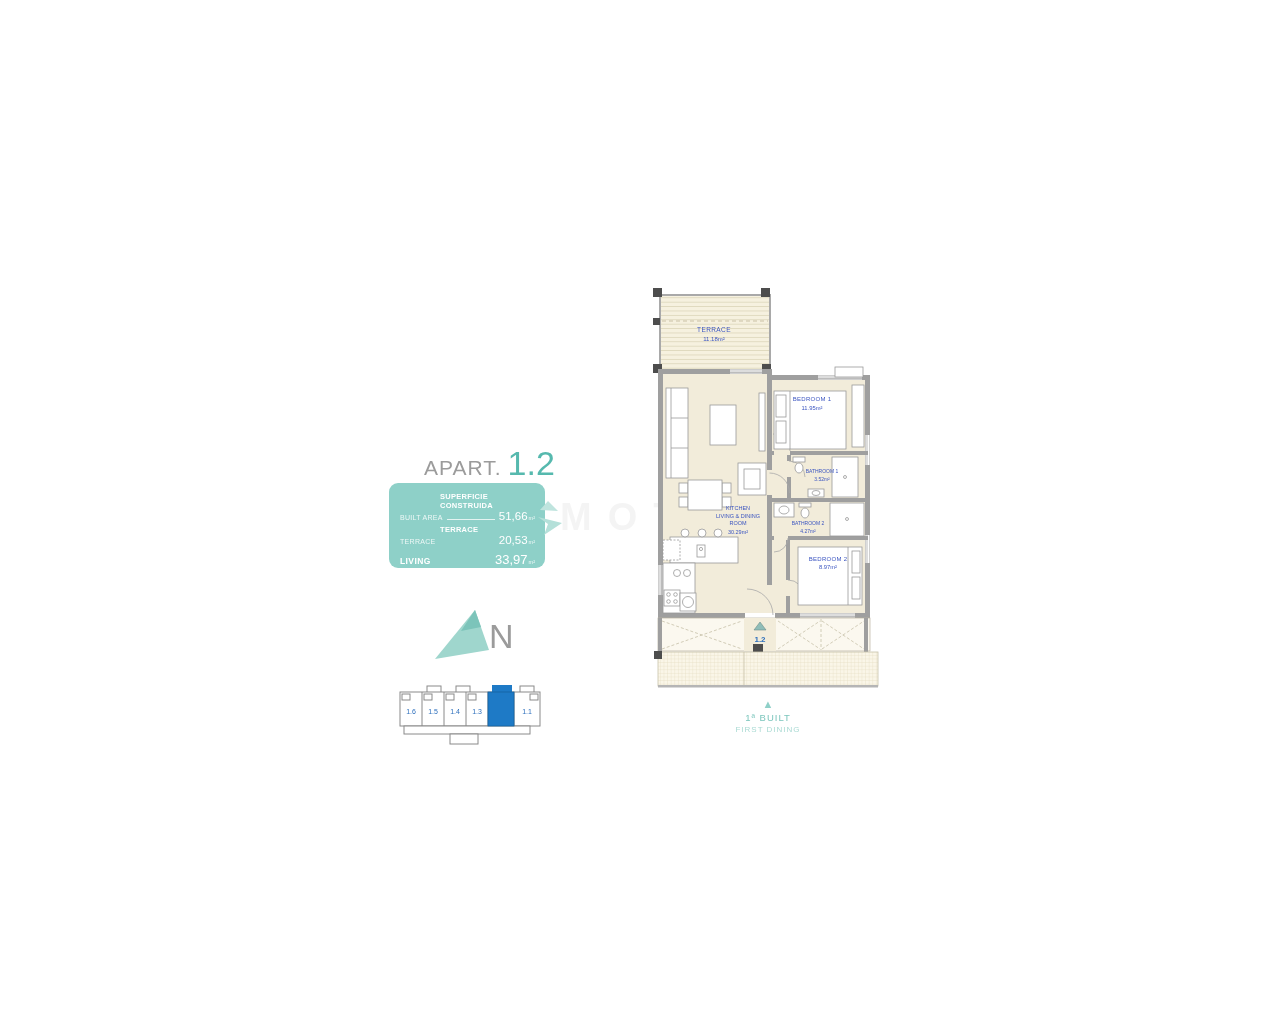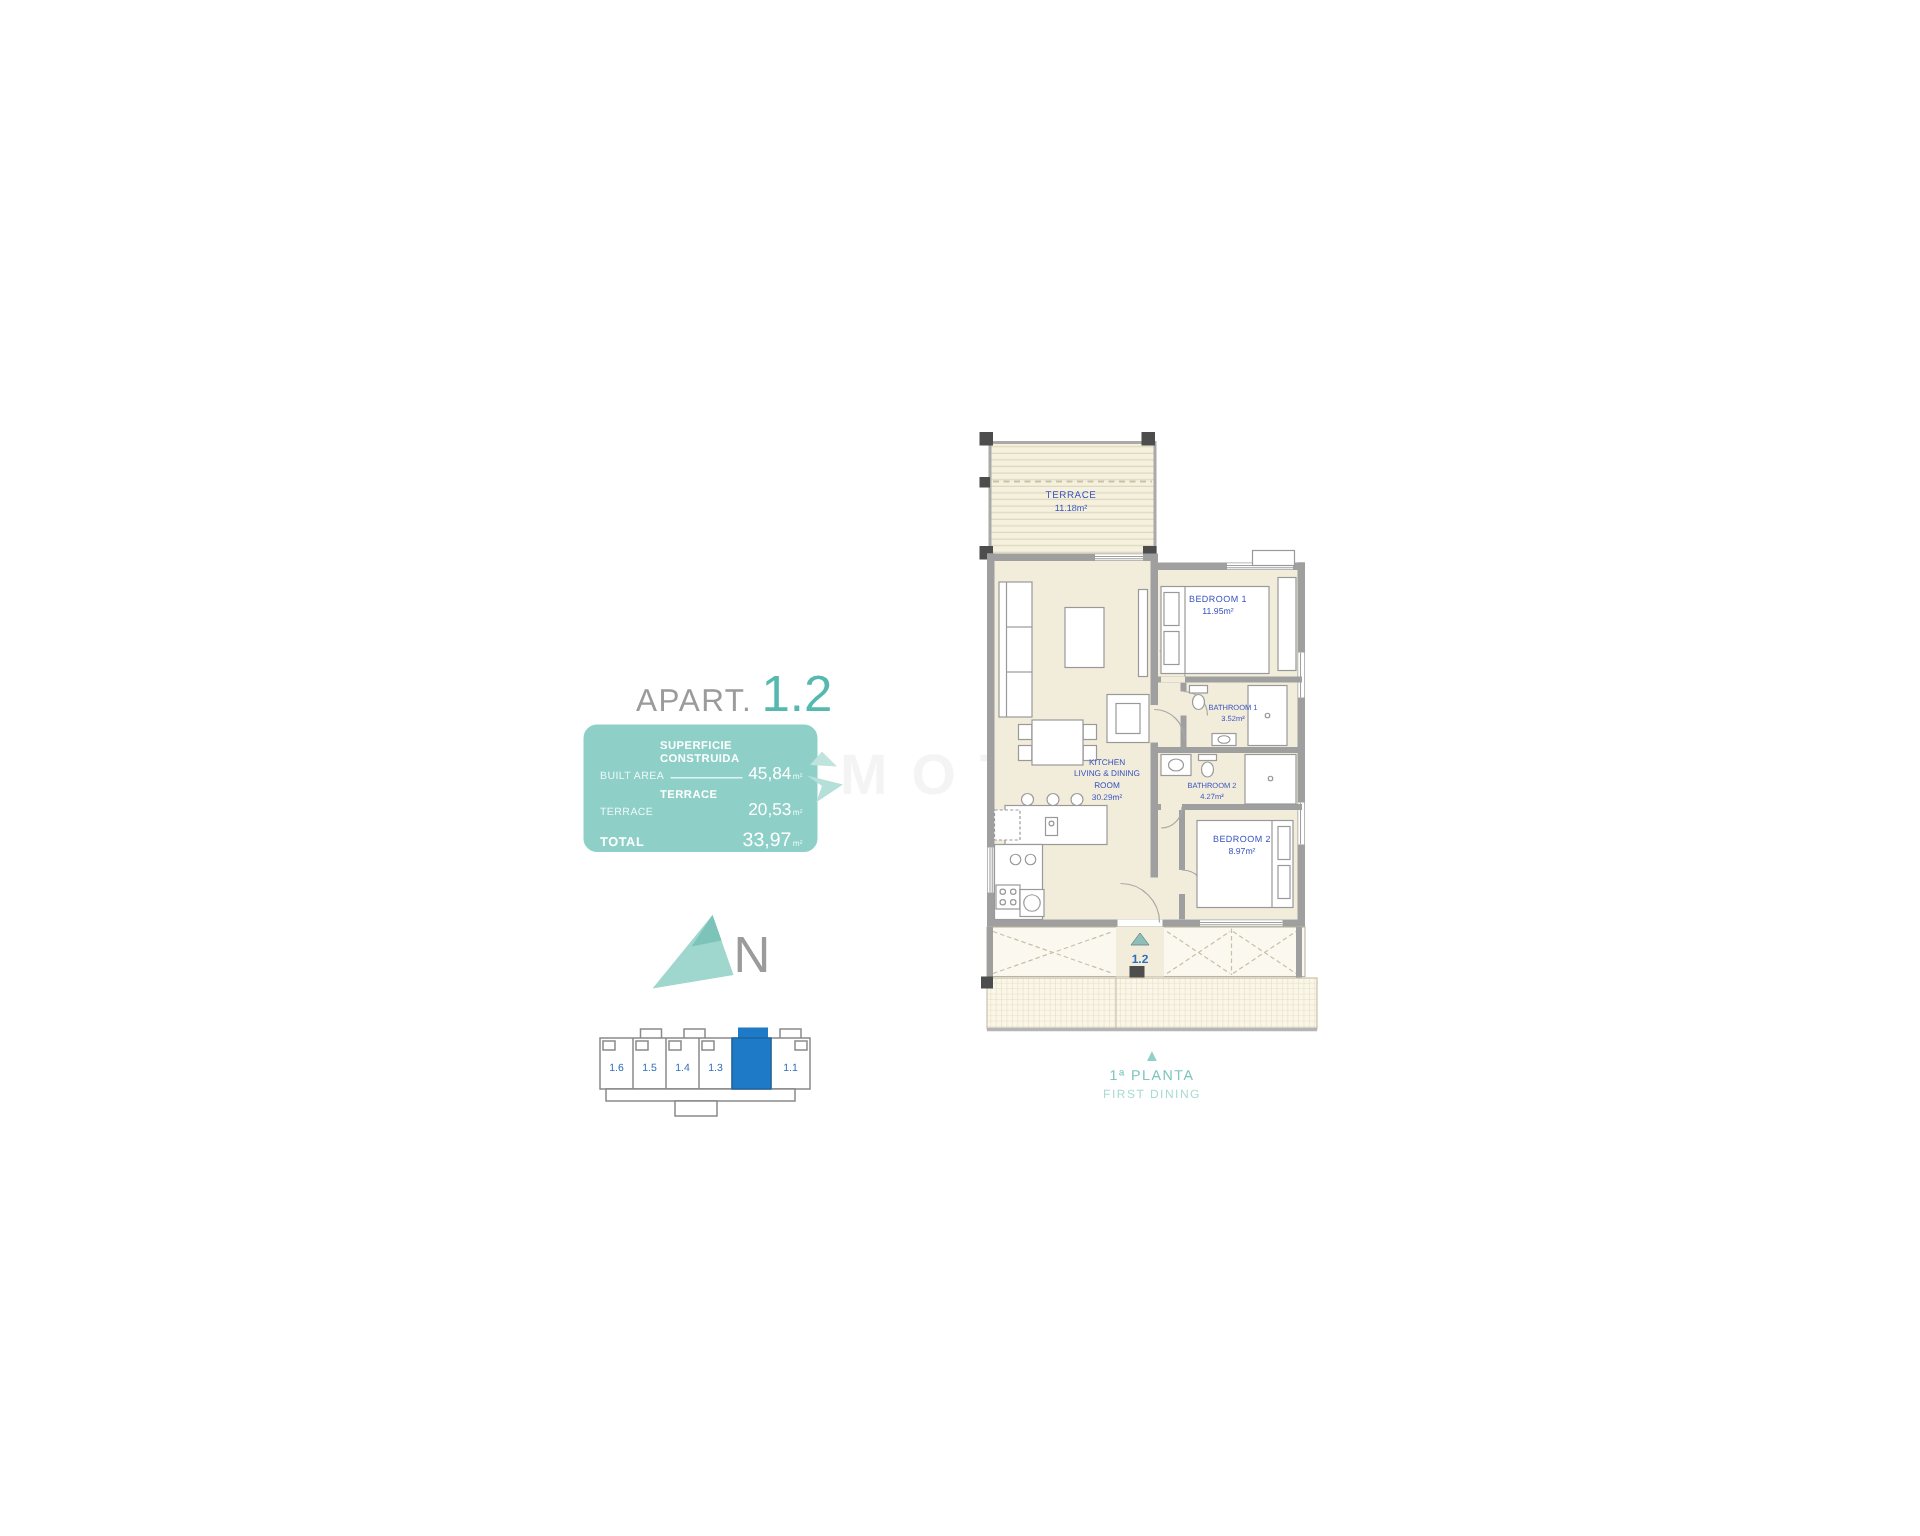--- a/index.html
+++ b/index.html
@@ -48,32 +48,32 @@
 
   <div id="title" class="abs">
     <span class="prefix">APART.</span><span class="num">1.2</span>
   </div>
 
   <div id="sumbox" class="abs">
     <div class="slab">SUPERFICIE CONSTRUIDA</div>
     <div class="srow">
       <span class="slab2">BUILT AREA</span>
       <span class="leader"></span>
-      <span class="sval">45,84</span>
+      <span class="sval">51,66</span>
       <span class="sunit">m²</span>
     </div>
     <div class="slab mt">TERRACE</div>
     <div class="srow">
       <span class="slab2">TERRACE</span>
       <span class="grow"></span>
       <span class="sval">20,53</span>
       <span class="sunit">m²</span>
     </div>
     <div class="srow mtt">
-      <span class="tlab">TOTAL</span>
+      <span class="tlab">LIVING</span>
       <span class="grow"></span>
       <span class="tval">33,97</span>
       <span class="sunit">m²</span>
     </div>
   </div>
 
   <svg class="abs" style="left:536px;top:497px;" width="28" height="50" viewBox="0 0 28 50">
     <polygon points="12,4 22,14 4,13" fill="#bfe4de"></polygon>
     <polygon points="2,20 26,26 8,38 12,27" fill="#b4e0d9"></polygon>
   </svg>
@@ -306,17 +306,17 @@
     <g>
       <rect x="8" y="367" width="220" height="34" fill="url(#tiles)" stroke="#c9c3ab" stroke-width="0.8"></rect>
       <line x1="94" y1="367" x2="94" y2="401" stroke="#c9c3ab" stroke-width="0.8"></line>
       <rect x="8" y="400" width="220" height="2.5" fill="#b5b5b5"></rect>
       <rect x="4" y="366" width="8" height="8" fill="#4d4d4d"></rect>
     </g>
   </svg>
 
   <div id="floorlbl" class="abs">
     <div class="tri">▲</div>
-    <div class="es">1ª PLANTA</div>
+    <div class="es">1ª BUILT</div>
     <div class="en">FIRST DINING</div>
   </div>
 
 </div>
 
 </body></html>

